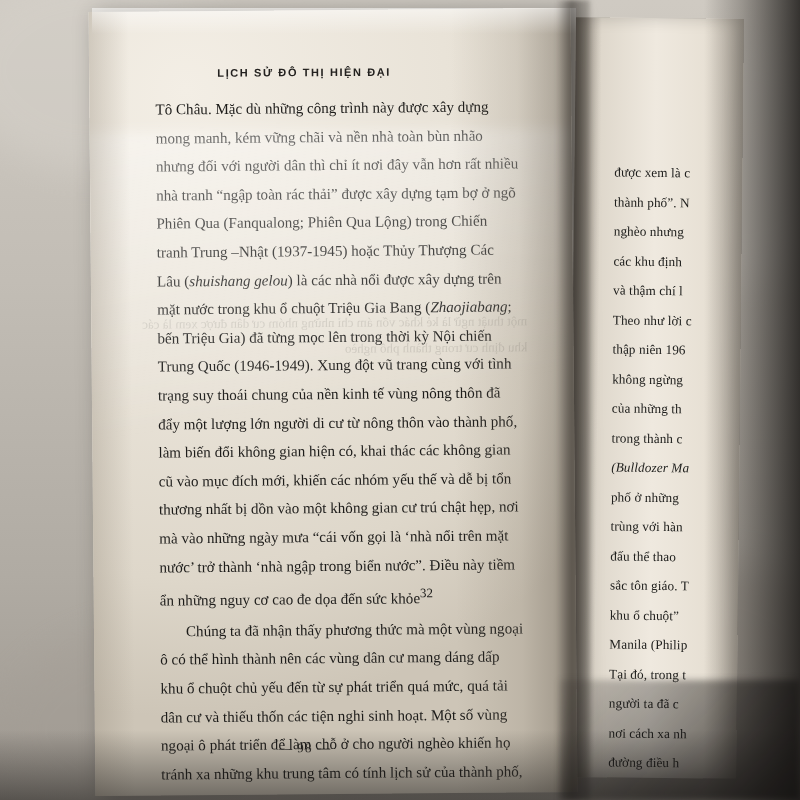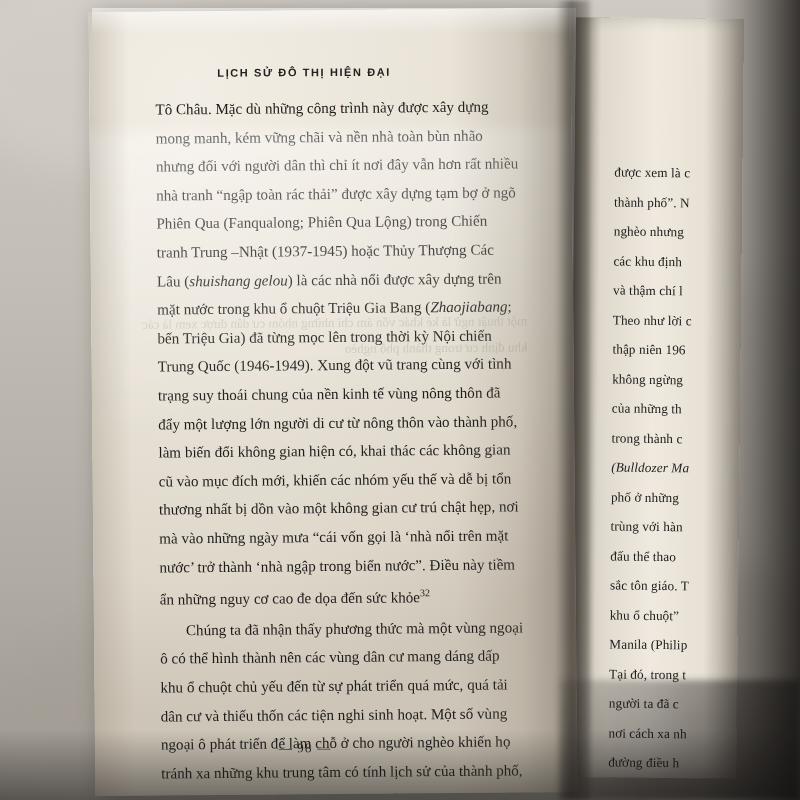--- a/index.html
+++ b/index.html
@@ -168,21 +168,21 @@
     text-align: left;
   }
   .body-text p {
     margin: 0;
   }
   .body-text p.indent {
     text-indent: 26px;
     margin-top: 2px;
   }
   .it { font-style: italic; }
-  .sup { font-size: 10px; vertical-align: super; }
+  .sup { font-size: 13px; vertical-align: super; }
 
   .folio {
     position: absolute;
     left: 0;
     bottom: 38px;
     width: 420px;
     text-align: center;
     font-size: 13px;
     color: #2a2825;
     letter-spacing: 1.2px;

